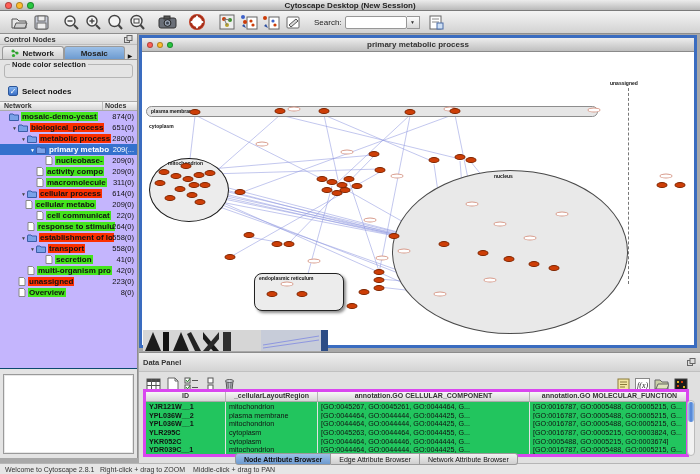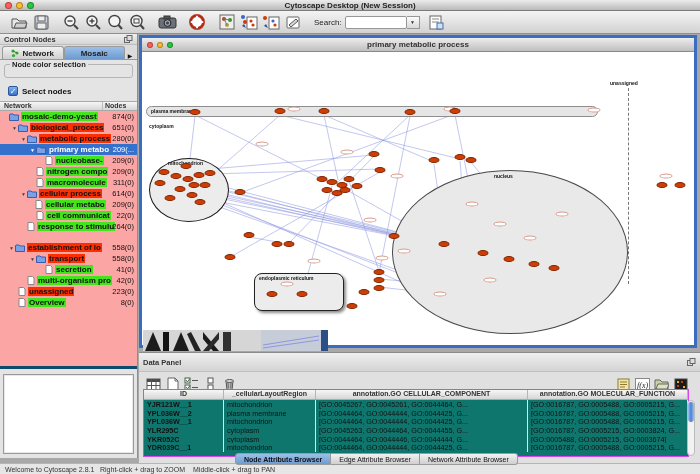--- a/index.html
+++ b/index.html
@@ -45,21 +45,21 @@
   #combo-btn { width:12px; height:13px; margin-right:1px; border-radius:2px; background:linear-gradient(#7fb1ef,#3f74c9); color:#fff;
     display:flex; flex-direction:column; align-items:center; justify-content:center; font-size:4px; line-height:4px; }
   #select-nodes-row { display:flex; align-items:center; gap:4px; padding:4px 8px 5px; }
   #select-nodes-check { width:10px; height:10px; border-radius:2px; background:linear-gradient(#7fb1ef,#3a6fc6); border:1px solid #2c5699;
     color:#fff; font-size:8px; line-height:9px; text-align:center; }
   #select-nodes-label { font-size:8px; font-weight:bold; color:#111; }
   #tree-header { display:flex; height:10px; background:linear-gradient(#f6f6f6,#d7d7d7); border-top:1px solid #aaa; border-bottom:1px solid #aaa;
     font-size:7px; font-weight:bold; color:#333; }
   #tree-header .c1 { flex:1; padding-left:4px; border-right:1px solid #bbb; }
   #tree-header .c2 { width:34px; padding-left:2px; }
-  #tree-body { background:#fca5a5; height:258px; overflow:hidden; border-bottom:3px solid #0c4a6e; position:relative; }
+  #tree-body { background:#c4b5fd; height:258px; overflow:hidden; border-bottom:1px solid #0c4a6e; position:relative; }
   .trow { position:relative; height:11px; display:flex; align-items:center; font-size:8px; color:#111; white-space:nowrap; }
   .trow .arrow { width:7px; font-size:5px; color:#444; text-align:center; flex:none; }
   .trow .ticon { flex:none; margin-right:2px; }
   .trow .tlabel { padding:0 1px; overflow:hidden; max-width:86px; font-weight:bold; }
   .trow .tval { position:absolute; right:3px; font-weight:normal; font-size:7.5px; }
   .hl-green { background:#44e41c; }
   .hl-red { background:#fc2f00; }
   .trow.sel { background:#3471cd; color:#fff; }
   .trow.sel .arrow { color:#fff; }
   #birdseye { position:absolute; left:3px; top:340px; width:131px; height:80px; background:#fff; border:1px solid #9a9a9a; box-shadow:inset 0 0 0 1px #e8e8e8; }
@@ -81,21 +81,21 @@
   .mini-label { position:absolute; width:13px; height:5px; border-radius:50%; background:#fff; border:1px solid #d89c8c; transform:translate(-50%,-50%); z-index:3; }
   #bg-window-fragment { position:absolute; left:143px; top:330px; width:200px; height:21px; z-index:5; }
 
   
   #data-panel { position:absolute; left:139px; top:352px; width:561px; height:111px; background:#e0e0e0; border-top:1px solid #8c8c8c; z-index:10; }
   #dp-title { height:19px; display:flex; align-items:center; justify-content:space-between; padding:0 4px;
     font-size:7.5px; font-weight:bold; color:#333; background:linear-gradient(#efefef,#d4d4d4); border-bottom:1px solid #c0c0c0; }
   #dp-toolbar { height:24px; display:flex; align-items:center; padding:0 5px; position:relative; }
   .dp-btn { width:19px; height:18px; display:flex; align-items:center; justify-content:center; }
   #dp-toolbar .right { position:absolute; right:10px; display:flex; }
-  #dp-table { position:absolute; left:4px; top:36px; width:546px; height:68px; background:#0f766e; border:1px solid #d946ef; overflow:hidden; }
+  #dp-table { position:absolute; left:4px; top:36px; width:546px; height:68px; background:#22c55e; border:3px solid #d946ef; overflow:hidden; }
   #dp-thead { display:flex; height:10px; background:linear-gradient(#f7f7f7,#d6d6d6); border-bottom:1px solid #aaa; font-size:7px; font-weight:bold; color:#333; }
   #dp-thead div { border-right:1px solid #b5b5b5; text-align:center; overflow:hidden; white-space:nowrap; }
   .drow { display:flex; height:8.7px; font-size:7.2px; color:#111; }
   .drow div { border-right:1px solid #e2e2e2; padding-left:3px; overflow:hidden; white-space:nowrap; }
   .drow .c0 { font-weight:bold; }
   .cw0{width:80px;flex:none}.cw1{width:92px;flex:none}.cw2{width:212px;flex:none}.cw3{width:160px;flex:none}
   #dp-scroll { position:absolute; right:5px; top:47px; width:8px; height:56px; background:#f2f2f2; border:1px solid #bbb; border-radius:4px; }
   #dp-scroll .thumb { position:absolute; left:0; top:1px; width:6px; height:20px; border-radius:3px; background:linear-gradient(90deg,#9ec2ef,#4a7fd4,#9ec2ef); }
   #dp-tabs { position:absolute; left:96px; top:100px; display:flex; height:12px; }
   .dp-tab { padding:0 8px; display:flex; align-items:center; font-size:7px; color:#111; background:linear-gradient(#f1f1f1,#cfcfcf); border:1px solid #9a9a9a; border-left:none; }
@@ -321,21 +321,21 @@
           <span class="tlabel hl-green">nucleobase-</span>
           <span class="tval">209(0)</span>
         </div>
         <div class="trow" style="padding-left: 29px;">
           <span class="arrow"></span>
           <span class="ticon">
             <svg width="8" height="9">
               <path d="M1 0.5 L5.5 0.5 L7 2 L7 8.5 L1 8.5 Z" fill="#fff" stroke="#888"></path>
             </svg>
           </span>
-          <span class="tlabel hl-green">nitrogen compo</span>
+          <span class="tlabel hl-green">activity compo</span>
           <span class="tval">209(0)</span>
         </div>
         <div class="trow" style="padding-left: 29px;">
           <span class="arrow"></span>
           <span class="ticon">
             <svg width="8" height="9">
               <path d="M1 0.5 L5.5 0.5 L7 2 L7 8.5 L1 8.5 Z" fill="#fff" stroke="#888"></path>
             </svg>
           </span>
           <span class="tlabel hl-green">macromolecule</span>
@@ -344,21 +344,21 @@
         <div class="trow" style="padding-left: 20px;">
           <span class="arrow">▼</span>
           <span class="ticon">
             <svg width="10" height="8">
               <path d="M0.5 7.5 L0.5 2 L1 1 L4 1 L5 2 L9.5 2 L9.5 7.5 Z" fill="#7aa1e8" stroke="#3a5da8"></path>
             </svg>
           </span>
           <span class="tlabel hl-red">cellular process</span>
           <span class="tval">614(0)</span>
         </div>
-        <div class="trow" style="padding-left: 28px;">
+        <div class="trow" style="padding-left: 18px;">
           <span class="arrow"></span>
           <span class="ticon">
             <svg width="8" height="9">
               <path d="M1 0.5 L5.5 0.5 L7 2 L7 8.5 L1 8.5 Z" fill="#fff" stroke="#888"></path>
             </svg>
           </span>
           <span class="tlabel hl-green">cellular metabo</span>
           <span class="tval">209(0)</span>
         </div>
         <div class="trow" style="padding-left: 29px;">
@@ -374,21 +374,21 @@
         <div class="trow" style="padding-left: 20px;">
           <span class="arrow"></span>
           <span class="ticon">
             <svg width="8" height="9">
               <path d="M1 0.5 L5.5 0.5 L7 2 L7 8.5 L1 8.5 Z" fill="#fff" stroke="#888"></path>
             </svg>
           </span>
           <span class="tlabel hl-green">response to stimulu</span>
           <span class="tval">264(0)</span>
         </div>
-        <div class="trow" style="padding-left: 8px; margin-top: 10px;">
+        <div class="trow" style="padding-left: 20px;">
           <span class="arrow">▼</span>
           <span class="ticon">
             <svg width="10" height="8">
               <path d="M0.5 7.5 L0.5 2 L1 1 L4 1 L5 2 L9.5 2 L9.5 7.5 Z" fill="#7aa1e8" stroke="#3a5da8"></path>
             </svg>
           </span>
           <span class="tlabel hl-red">establishment of lo</span>
           <span class="tval">558(0)</span>
         </div>
         <div class="trow" style="padding-left: 29px;">

